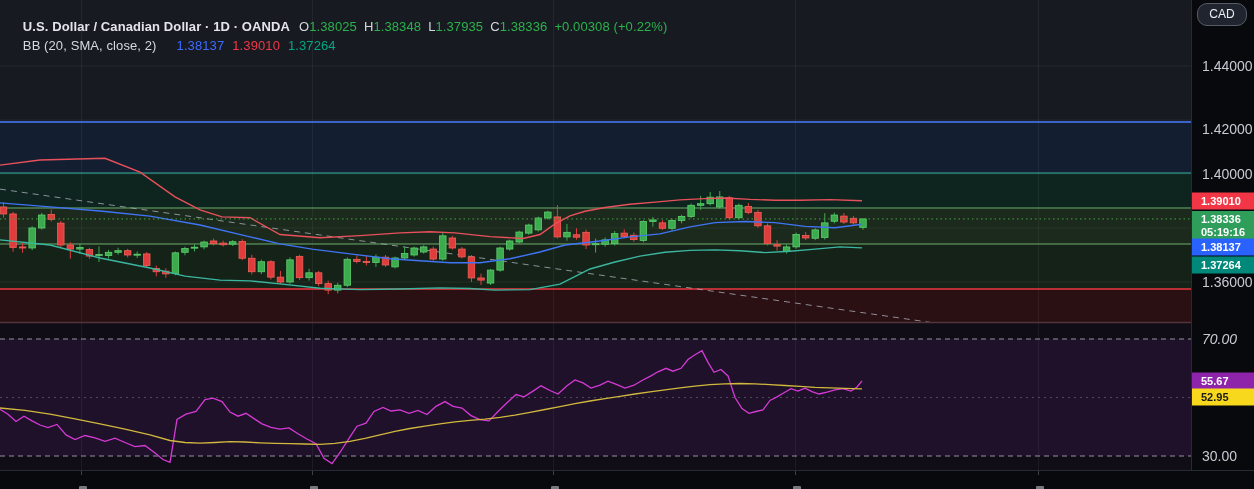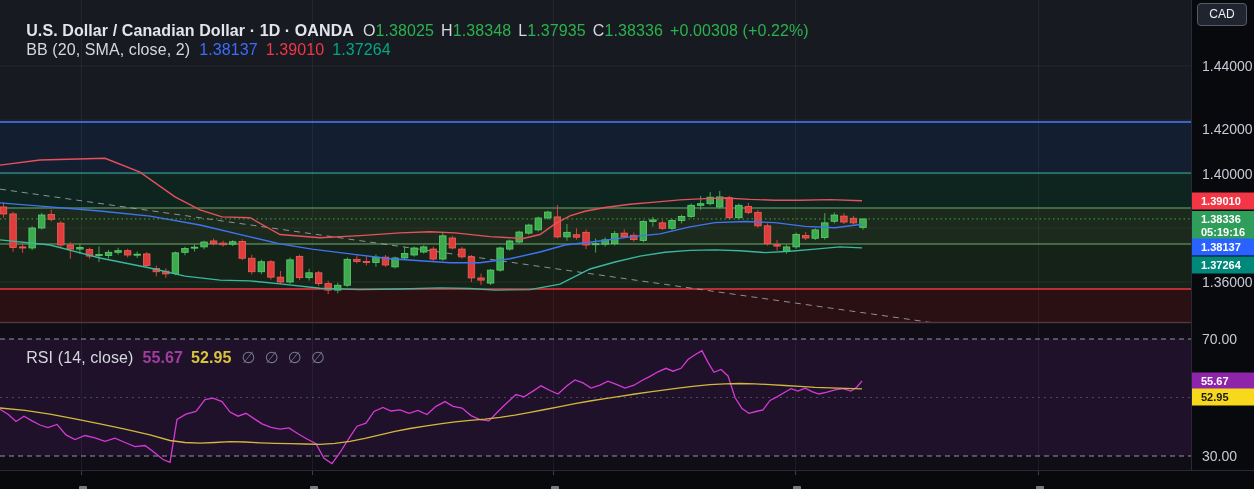--- a/index.html
+++ b/index.html
@@ -1,38 +1,38 @@
 <!DOCTYPE html>
 <html><head>
 <meta charset="utf-8">
 <style>
   html,body{margin:0;padding:0;width:1254px;height:489px;background:#07090d;overflow:hidden;
     font-family:"Liberation Sans", sans-serif;}
   .app{position:relative;width:1254px;height:489px;}
   #chart-svg{position:absolute;left:0;top:0;}
-  .legend{position:absolute;z-index:5;font-size:16px;color:#d5d8de;white-space:pre;letter-spacing:.1px;}
+  .legend{position:absolute;z-index:5;font-size:13px;color:#d5d8de;white-space:pre;letter-spacing:.1px;}
   .legend .t{font-weight:600;color:#e3e5ea;margin-right:9px;}
   .legend .k{color:#d5d8de;}
   .legend .g{color:#2bb24c;margin-right:7px;}
   .legend .blue{color:#3d6bff;margin-right:8px;}
   .legend .red{color:#f23645;margin-right:8px;}
   .legend .teal{color:#00a884;}
   .legend .purp{color:#a13ca1;margin-right:8px;font-weight:600;}
   .legend .yell{color:#d8c33c;margin-right:10px;font-weight:600;}
   .legend .mut{color:#787b86;}
   #l1{left:8px;top:4px;}
   #l2{left:8px;top:23px;}
   #l3{left:8px;top:330px;}
   #paxis{position:absolute;left:1191px;top:0;width:63px;height:470px;background:#07090d;
     border-left:1px solid #262b36;z-index:3;}
   .axlabel{position:absolute;left:10px;transform:translateY(-50%);font-size:14px;color:#c8cbd3;}
   .axbadge{position:absolute;left:0;right:0;transform:translateY(-50%);font-size:11px;font-weight:700;
     padding:2px 0 2px 9px;line-height:13px;}
   .cadbtn{position:absolute;left:5px;top:3px;width:48px;height:21px;line-height:21px;text-align:center;
-    background:#20242e;border:1px solid #565b66;border-radius:4px;color:#eceff4;font-size:12px;z-index:4;}
+    background:#20242e;border:1px solid #565b66;border-radius:10px;color:#eceff4;font-size:12px;z-index:4;}
   #taxis{position:absolute;left:0;top:470px;width:1254px;height:19px;background:#07090d;
     border-top:1px solid #262b36;z-index:3;}
   .tmark{position:absolute;bottom:0;width:8px;height:4px;background:#9a9da6;opacity:.75;border-radius:1px;}
   .ttick{position:absolute;top:0;width:1px;height:4px;background:#3a3f4b;}
 </style>
 </head>
 <body>
 
 <div class="app">
 
@@ -253,34 +253,31 @@
       <polyline points="0,409.2 8,414.2 16,421.5 24,416.2 32,420.9 40,425.0 48,427.6 57,424.4 66,434.9 75,439.6 85,435.5 95,437.9 105,441.4 115,438.2 125,442.5 135,446.6 145,445.5 155,453.1 163,459.5 170,462.4 177,419.4 186,414.2 196,411.5 205,399.5 213,398.1 222,401.6 230,412.1 238,416.2 246,413.3 254,418.6 262,423.8 271,427.3 280,429.1 289,427.9 298,433.8 307,439.0 316,443.7 324,458.3 332,463.6 340,452.5 349,438.4 357,426.2 366,423.2 374,411.5 383,407.4 391,411.0 400,409.8 409,413.3 418,410.4 427,414.5 436,406.3 445,401.6 453,406.3 462,408.0 471,415.6 480,419.7 489,420.9 498,411.5 507,402.8 516,394.6 524,396.9 533,391.1 541,385.8 550,390.5 558,394.0 567,385.8 575,379.9 583,382.9 591,388.1 600,385.2 608,381.1 617,384.6 625,388.1 634,385.2 642,380.5 650,376.4 658,371.8 666,368.3 673,371.2 681,368.3 688,359.5 695,354.8 702,350.7 708,362.4 714,372.3 721,369.4 728,375.9 735,397.5 742,408.6 749,413.3 756,411.5 763,409.8 770,400.4 777,396.9 784,392.8 791,388.7 798,391.1 805,388.1 812,391.6 819,394.0 827,392.2 835,389.9 843,388.7 851,391.1 857,387.0 862,380.9" fill="none" stroke="#d63ad6" stroke-width="1.3"></polyline>
       <polyline points="0,408.0 25,410.4 50,414.2 75,418.9 100,423.8 125,429.1 150,434.9 170,440.5 185,442.5 200,443.1 215,442.5 230,441.7 245,442.0 260,442.8 275,443.4 290,443.7 305,444.0 320,444.3 335,443.4 350,441.4 365,438.4 380,434.9 395,431.4 410,428.5 425,426.2 440,423.8 455,421.8 470,420.3 485,419.1 500,417.4 515,415.1 530,412.4 545,409.5 560,406.6 575,403.6 590,401.0 605,398.7 620,396.3 635,394.0 650,391.9 665,389.9 680,387.8 695,386.1 710,384.6 725,383.8 740,383.5 755,383.8 770,384.6 785,385.5 800,386.4 815,387.3 830,387.8 845,388.4 862,388.9" fill="none" stroke="#d2b83e" stroke-width="1.3"></polyline>
       <line x1="0" y1="322.5" x2="1191" y2="322.5" stroke="#53353c" stroke-width="1.5"></line>
     </svg>
 
   <div class="legend" id="l1">
     <span class="t">U.S. Dollar / Canadian Dollar · 1D · OANDA</span><span class="k">O</span><span class="g">1.38025</span><span class="k">H</span><span class="g">1.38348</span><span class="k">L</span><span class="g">1.37935</span><span class="k">C</span><span class="g">1.38336</span><span class="g">+0.00308 (+0.22%)</span>
   </div>
 
   <div class="legend" id="l2">
-    <span class="k" style="margin-right:9px">BB (20, SMA, close, 2)</span><span class="blue">1.38137</span><span class="red">1.39010</span><span class="teal">1.37264</span>
+    <span class="k" style="margin-right:20px">BB (20, SMA, close, 2)</span><span class="blue">1.38137</span><span class="red">1.39010</span><span class="teal">1.37264</span>
   </div>
 
-  <div class="legend" id="l3">
-    <span class="k" style="margin-right:9px">RSI (14, close)</span><span class="purp">55.67</span><span class="yell">52.95</span><span class="mut">∅  ∅  ∅  ∅</span>
-  </div>
 
   <div id="paxis">
     <div class="cadbtn">CAD</div>
   <div class="axlabel" style="top: 66px;">1.44000</div>
       <div class="axlabel" style="top: 120px; margin-top: 9px;">1.42000</div>
       <div class="axlabel" style="top: 174px;">1.40000</div>
       <div class="axlabel" style="top: 282px; text-align: center;">1.36000</div>
-      <div class="axlabel" style="top: 339px;">70.00</div>
+      <div class="axlabel" style="top: 339px; font-style: italic;">70.00</div>
       <div class="axlabel" style="top: 456px;">30.00</div>
       <div class="axbadge" style="top: 201px; background: rgb(242, 54, 69); color: rgb(255, 255, 255);">
         <div>1.39010</div>
       </div>
       <div class="axbadge" style="top: 226px; background: rgb(47, 158, 91); color: rgb(255, 255, 255);">
         <div>1.38336</div>
         <div>05:19:16</div>
       </div>
       <div class="axbadge" style="top: 247px; background: rgb(41, 98, 255); color: rgb(255, 255, 255);">
         <div>1.38137</div>

